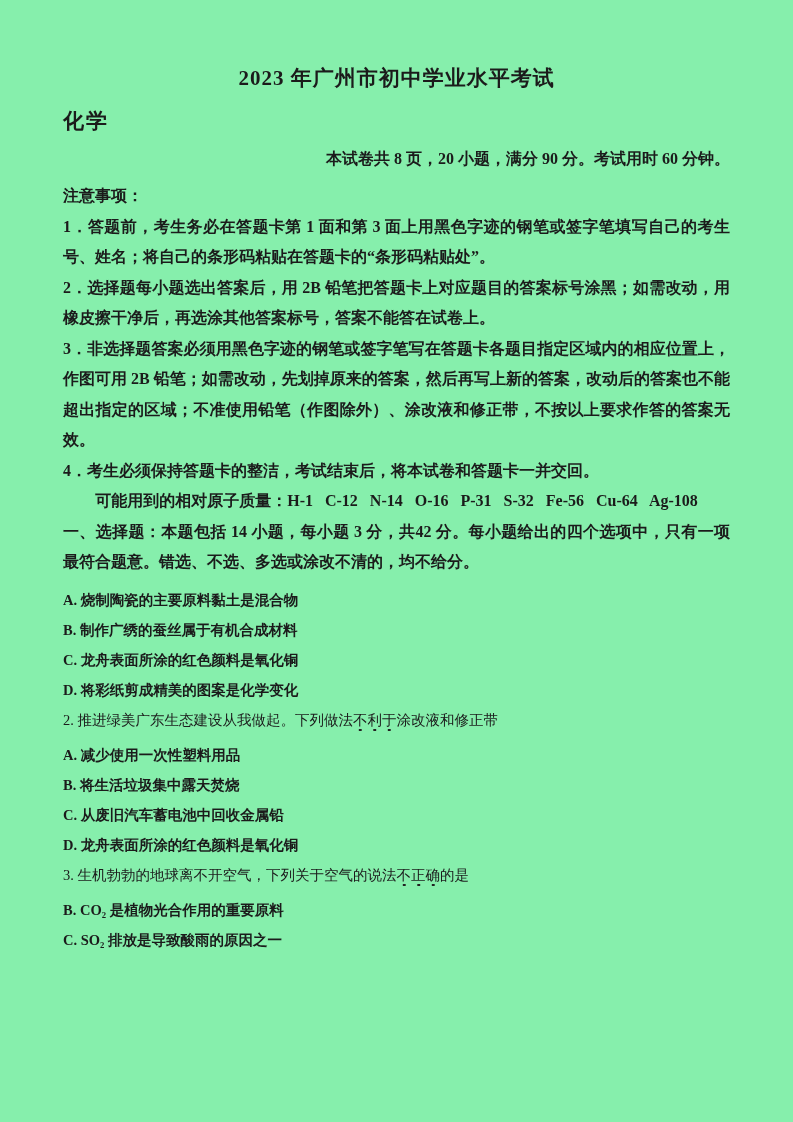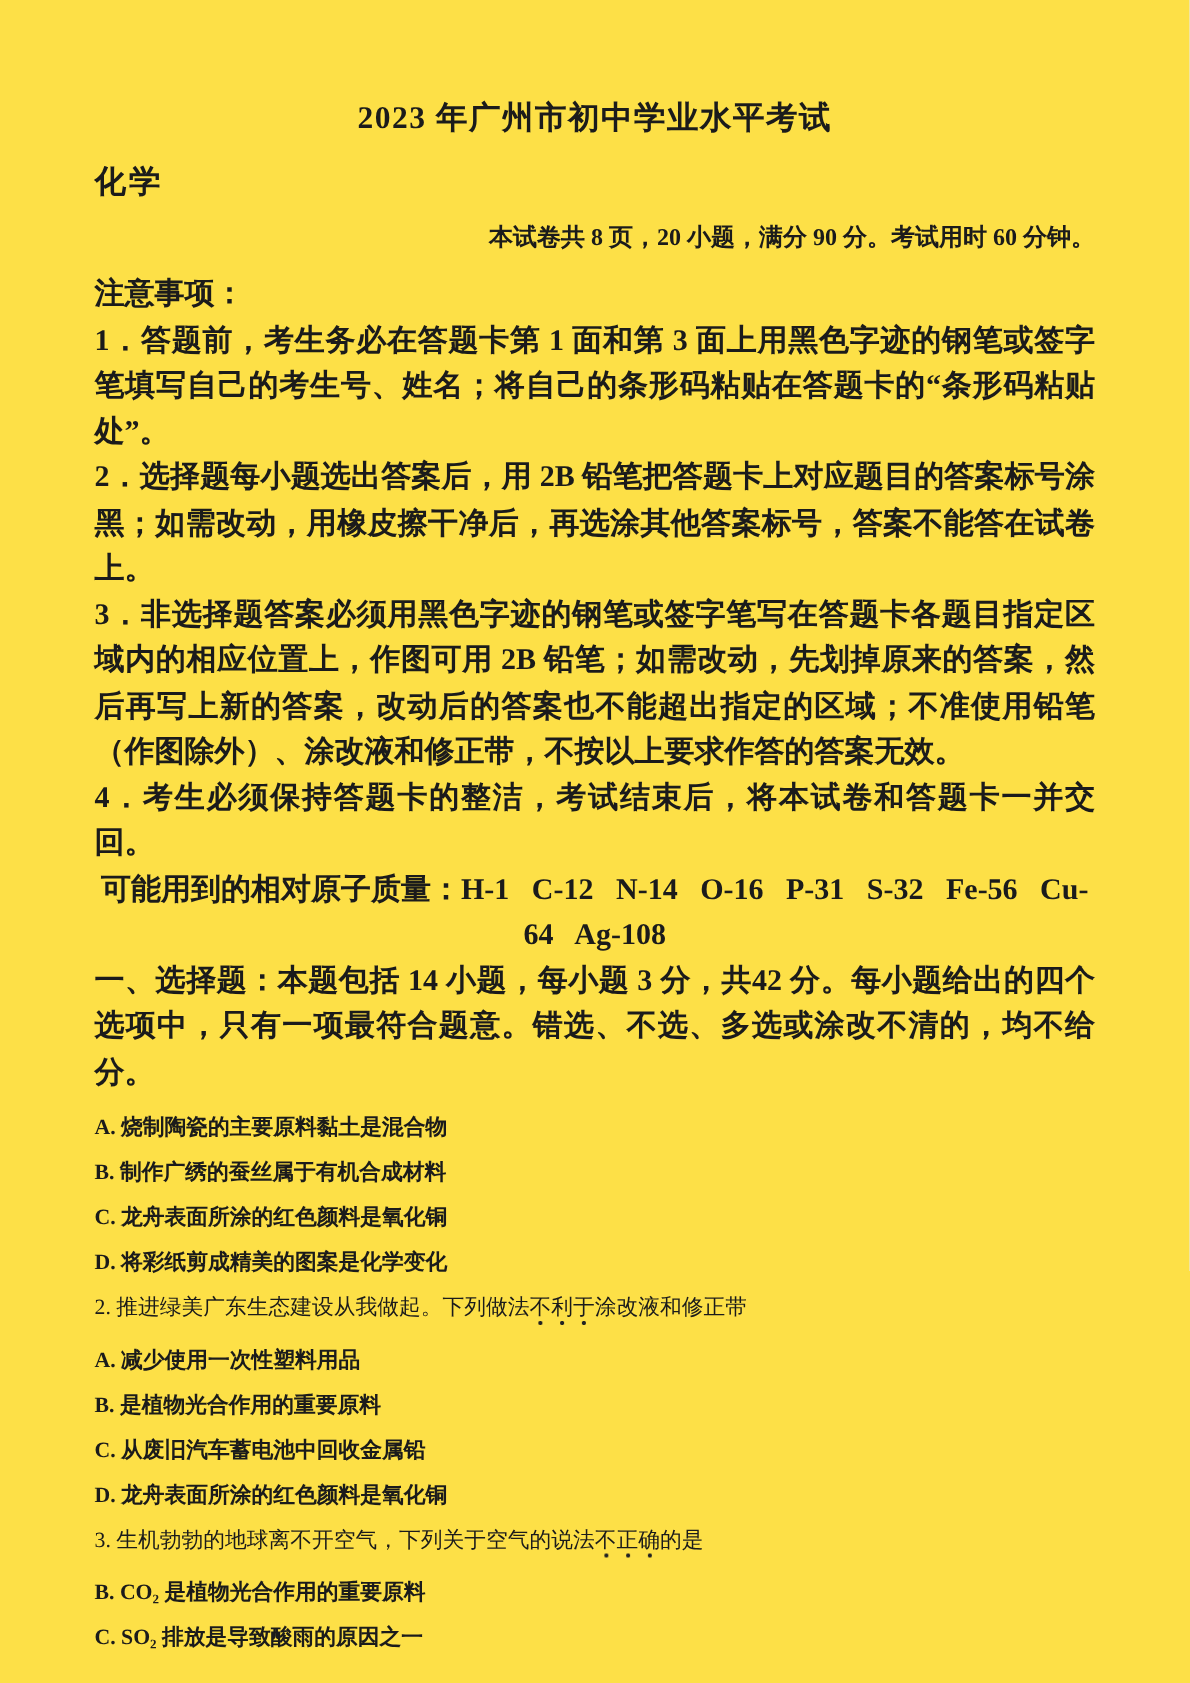--- a/index.html
+++ b/index.html
@@ -5,21 +5,21 @@
   html, body {
     margin: 0;
     padding: 0;
     background: #e8e8e8;
   }
   .page {
     position: relative;
     width: 793px;
     height: 1122px;
     margin: 0 auto;
-    background: #fde047;
+    background: #86efac;
     font-family: "Liberation Serif", "DejaVu Serif", serif;
     color: #1b1b1b;
     overflow: hidden;
     box-sizing: border-box;
   }
   .content {
     padding: 64px 63px 0 63px;
   }
   .title {
     margin: 0;
@@ -42,21 +42,21 @@
     font-size: 16px;
     line-height: 22px;
     font-weight: bold;
     text-align: right;
   }
   .notes {
     margin-top: 11px;
   }
   .note {
     margin: 0;
-    font-size: 20px;
+    font-size: 16px;
     line-height: 30.5px;
     font-weight: bold;
     text-align: justify;
   }
   .note.atomic {
     white-space: pre-wrap;
     text-align: center;
   }
   .questions {
     margin-top: 7px;
@@ -110,21 +110,21 @@
       <div class="question">
         <p class="option">A. 烧制陶瓷的主要原料黏土是混合物</p>
         <p class="option">B. 制作广绣的蚕丝属于有机合成材料</p>
         <p class="option">C. 龙舟表面所涂的红色颜料是氧化铜</p>
         <p class="option">D. 将彩纸剪成精美的图案是化学变化</p>
       </div>
 
       <div class="question">
         <p class="stem"><span>2. 推进绿美广东生态建设从我做起。下列做法</span><span class="emph">不利于</span><span>涂改液和修正带</span></p>
         <p class="option">A. 减少使用一次性塑料用品</p>
-        <p class="option">B. 是植物光合作用的重要原料</p>
+        <p class="option">B. 将生活垃圾集中露天焚烧</p>
         <p class="option">C. 从废旧汽车蓄电池中回收金属铅</p>
         <p class="option">D. 龙舟表面所涂的红色颜料是氧化铜</p>
       </div>
 
       <div class="question">
         <p class="stem"><span>3. 生机勃勃的地球离不开空气，下列关于空气的说法</span><span class="emph">不正确</span><span>的是</span></p>
         <p class="option">B. CO₂ 是植物光合作用的重要原料</p>
         <p class="option">C. SO₂ 排放是导致酸雨的原因之一</p>
       </div>
 

